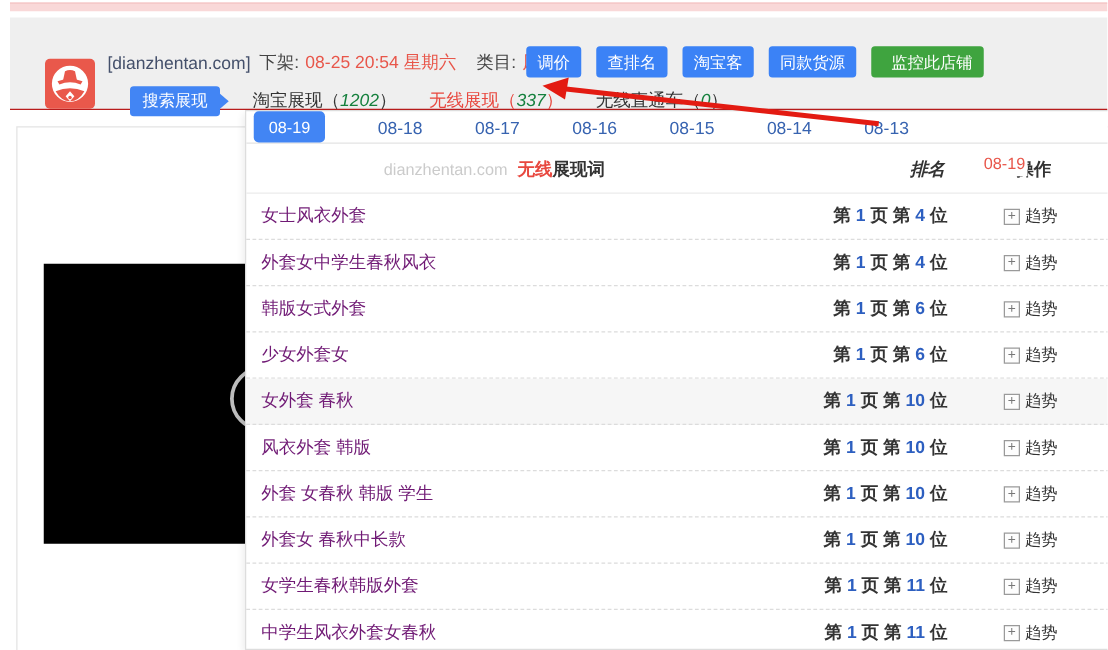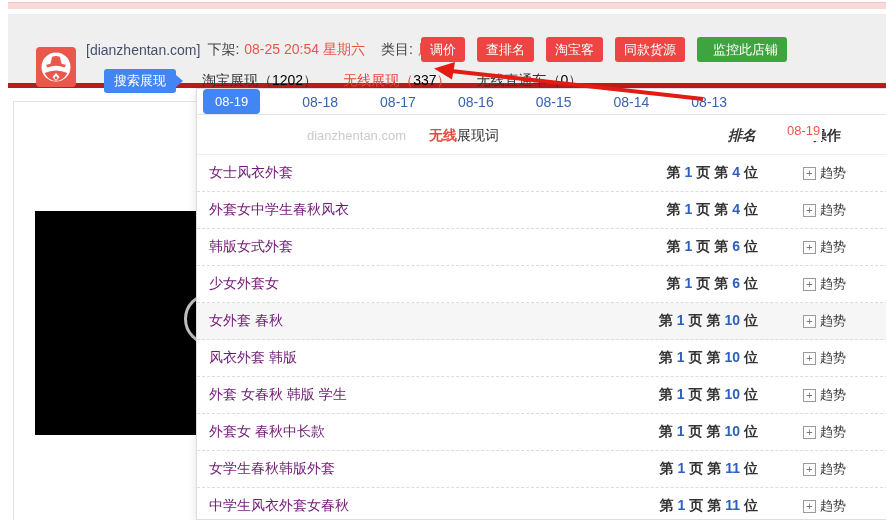--- a/index.html
+++ b/index.html
@@ -7,43 +7,43 @@
   body {
     position:relative; width:886px; height:520px; overflow:hidden;
     background:#fff; font-family:"Liberation Sans","DejaVu Sans",sans-serif;
     color:#333;
   }
   
   .notice { position:absolute; left:8px; top:2px; width:878px; height:7px;
     background:#f9d8d8; border-top:1px solid #f3c4c4; }
   
   .hdr { position:absolute; left:8px; top:14px; width:878px; height:74px;
-    background:#efefef; border-bottom:5px solid #b91c1c; }
+    background:#efefef; border-bottom:1px solid #b91c1c; }
   .logo { position:absolute; left:28px; top:33px; width:40px; height:40px;
     background:#e9584b; border-radius:4px; }
   .hline1 { position:absolute; left:78px; top:27px; height:18px;
     font-size:14px; white-space:nowrap; display:flex; align-items:center; }
   .site { color:#44506b; }
   .dim { color:#444; margin-left:7px; }
   .red { color:#e8564a; margin-left:5px; }
   .catlbl { margin-left:16px; }
   .btns { position:absolute; left:413px; top:23px; display:flex; gap:12px; }
-  .btn { font-size:13px; color:#fff; background:#ef4444; border:none;
+  .btn { font-size:13px; color:#fff; background:#3b82f6; border:none;
     border-radius:3px; padding:5px 9px; line-height:15px; cursor:pointer; }
   .btn.green { background:#3fa43f;padding-left:16px; }
   
   .tabs { position:absolute; left:70px; top:55px; height:24px;
     display:flex; align-items:center; font-size:14px;padding-left:26px; }
   .tag { position:relative; background:#4285f4; color:#fff; font-size:13px;
     padding:4px 10px; border-radius:3px; line-height:16px; }
   .tag::after { content:""; position:absolute; right:-7px; top:50%;
     margin-top:-6px; border-top:6px solid transparent;
     border-bottom:6px solid transparent; border-left:7px solid #4285f4; }
   .tab { margin-left:26px; color:#333; cursor:pointer; white-space:nowrap; }
-  .tab .cnt { color:#000000; }
+  .tab .cnt { color:#15803d;font-style:italic; }
   .tab.hl, .tab.hl .paren { color:#e8483f; }
   
   .panel { position:absolute; left:13px; top:101px; width:880px; height:426px;
     background:#fff; border:1px solid #e3e3e3; z-index:0; }
   .blackbox { position:absolute; left:35px; top:211px; width:540px;
     height:224px; background:#000; z-index:1; }
   .ring { position:absolute; left:184px; top:293px; width:52px; height:52px;
     border:3px solid rgba(210,210,210,.9); border-radius:50%; z-index:2; }
   
   .dd { position:absolute; left:196px; top:88px; width:692px; height:432px;
@@ -52,22 +52,22 @@
   .dates { display:flex; align-items:center; height:26px; padding-left:6px;
     border-bottom:1px solid #e4e4e4; }
   .date { color:#3763b0; font-size:14px; margin-left:42px; cursor:pointer; }
   .date.active { margin-left:0; background:#4285f4; color:#fff; font-size:13px;
     padding:5px 12px; border-radius:4px; line-height:15px; }
   .thead { position:relative; height:40px; border-bottom:1px solid #ececec;
     font-size:14px; }
   .ttitle { position:absolute; left:110px; top:0; line-height:40px;
     white-space:nowrap; }
   .wm { color:#cbcbcb; font-size:13px; }
-  .t-red { color:#e8483f; font-weight:bold; margin-left:19px; }
-  .t-b { font-weight:normal; color:#333; }
+  .t-red { color:#e8483f; font-weight:bold; margin-left:4px; }
+  .t-b { font-weight:bold; color:#333; }
   .col-rank { position:absolute; left:531px; top:0; line-height:40px;
     font-weight:bold;font-style:italic; }
   .col-act { position:absolute; left:616px; top:0; line-height:40px;
     font-weight:bold; }
   .ovl-date { position:absolute; left:588px; top:7px; color:#e8564a;
     font-size:13px; background:#fff; padding:1px 2px 3px 2px; }
   .row { position:relative; display:flex; align-items:center; height:37px;
     padding-left:12px; border-bottom:1px dashed #dcdcdc; font-size:14px;
     cursor:pointer; }
   .row.alt { background:#f6f6f6; }

